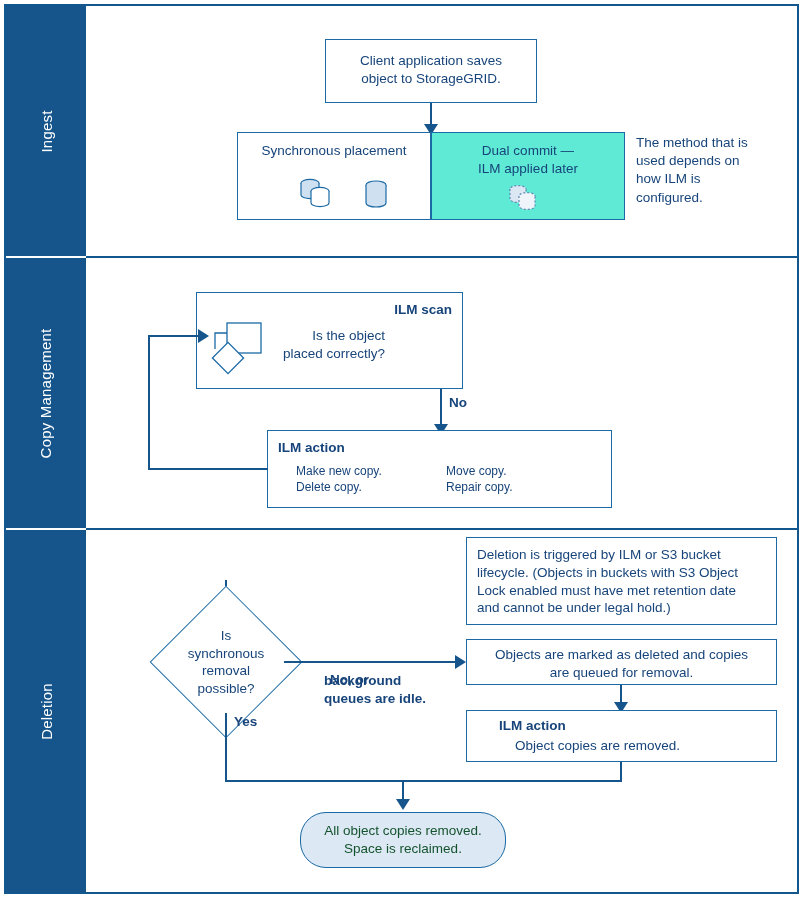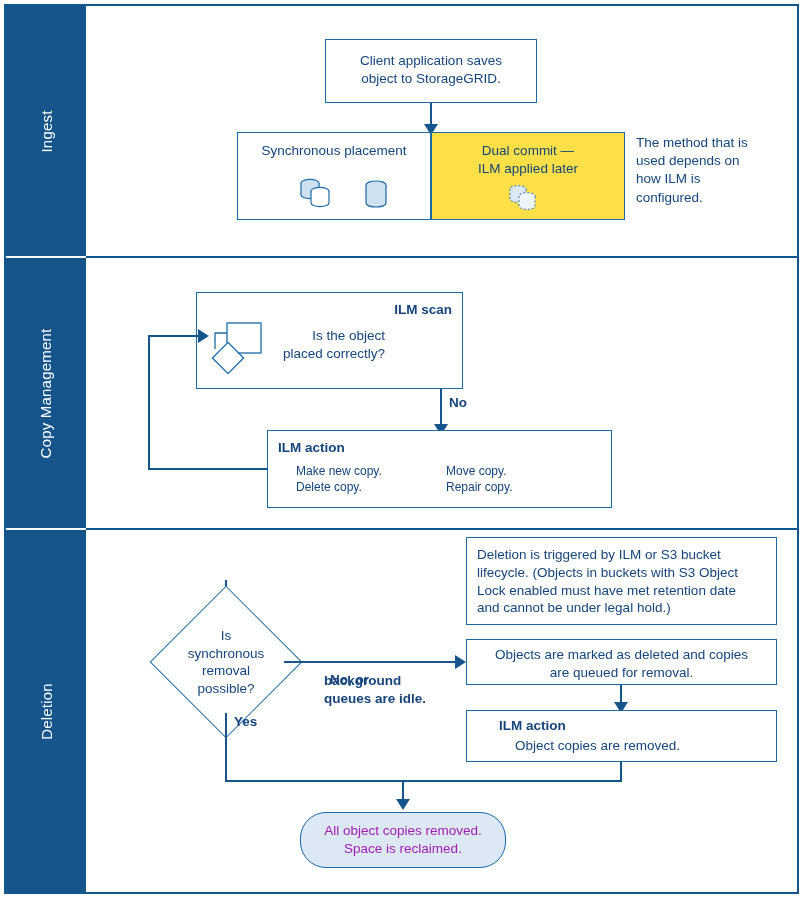--- a/index.html
+++ b/index.html
@@ -57,21 +57,21 @@
   .box {
     position: absolute;
     border: 1px solid #1b6aa5;
     background: #ffffff;
     box-sizing: border-box;
     font-size: 13.5px;
     line-height: 1.32;
     color: #17447a;
   }
   .box.fill {
-    background: #fde047;
+    background: #5eead4;
   }
   .box .pad {
     padding: 8px 10px;
   }
   .center {
     text-align: center;
   }
   .bold {
     font-weight: bold;
   }
@@ -124,21 +124,21 @@
   }
   .pill {
     position: absolute;
     border: 1px solid #1b6aa5;
     background: #dce8f4;
     border-radius: 26px;
     box-sizing: border-box;
     text-align: center;
     font-size: 13.5px;
     line-height: 1.35;
-    color: #a21caf;
+    color: #14532d;
     display: flex;
     align-items: center;
     justify-content: center;
   }
   .icon-wrap {
     position: absolute;
   }
 </style>
 </head>
 <body>

